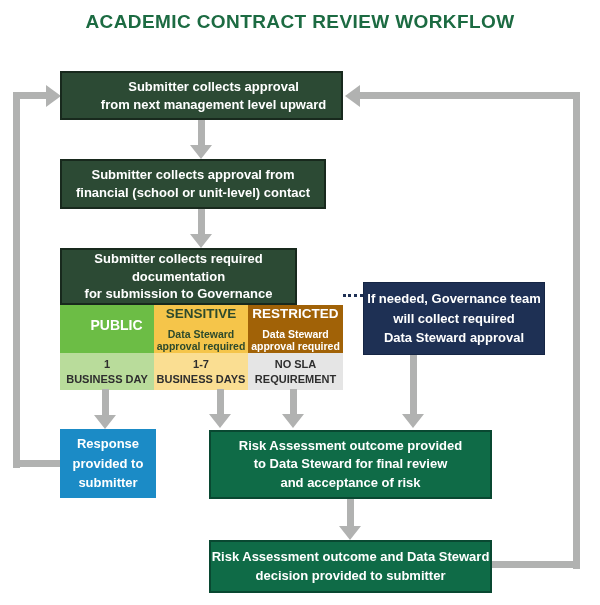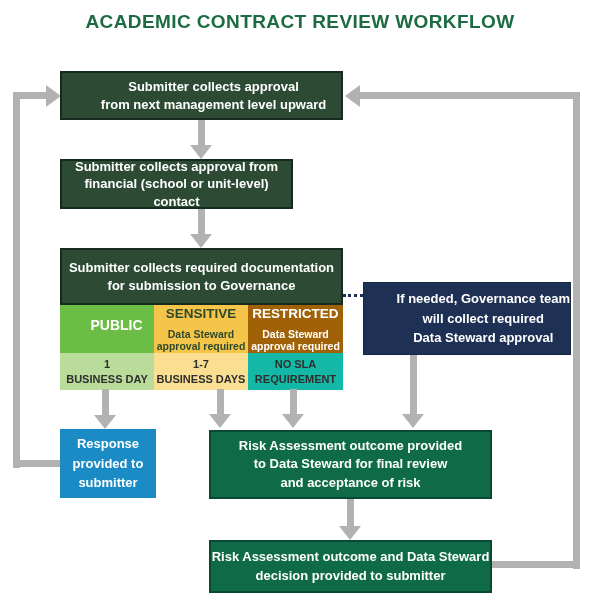--- a/index.html
+++ b/index.html
@@ -23,21 +23,21 @@
         text-align:center;line-height:1.15;}
   .cell .name{font-size:13.5px;font-weight:700;}
   .cell .note{font-size:10.5px;font-weight:700;white-space:pre-line;margin-top:7px;}
   .c-public{background:#6cbd45;color:#ffffff;}
   .c-public .name{font-size:14px;padding-left:19px;}
   .c-sensitive{background:#f5c54a;color:#2d4a2c;}
   .c-restricted{background:#a16207;color:#ffffff;}
   .sla{font-size:11px;font-weight:700;color:#2e2e2e;white-space:pre-line;line-height:1.3;}
   .s-public{background:#b9dc9b;}
   .s-sensitive{background:#fade92;}
-  .s-restricted{background:#14b8a6;}
+  .s-restricted{background:#e5e5e5;}
   .gray{background:#b1b2b1;}
   .seg{position:absolute;}
   .head-down{position:absolute;width:0;height:0;
              border-left:11px solid transparent;border-right:11px solid transparent;
              border-top:14px solid #b1b2b1;}
   .head-right{position:absolute;width:0;height:0;
              border-top:11px solid transparent;border-bottom:11px solid transparent;
              border-left:15px solid #b1b2b1;}
   .head-left{position:absolute;width:0;height:0;
              border-top:11px solid transparent;border-bottom:11px solid transparent;
@@ -63,29 +63,29 @@
   <div class="seg gray" style="left:492px;top:561px;width:88px;height:7px;"></div>
 
   <div class="node dark" style="left:60px;top:71px;width:283px;height:49px;padding-left:24px;">
     <span class="txt">Submitter collects approval
 from next management level upward</span>
   </div>
 
   <div class="seg gray" style="left:198px;top:120px;width:7px;height:25px;"></div>
   <div class="head-down" style="left:190px;top:145px;"></div>
 
-  <div class="node dark" style="left:60px;top:159px;width:233px;height:50px;">
+  <div class="node dark" style="left:60px;top:159px;width:266px;height:50px;">
     <span class="txt">Submitter collects approval from
 financial (school or unit-level) contact</span>
   </div>
 
   <div class="seg gray" style="left:198px;top:209px;width:7px;height:25px;"></div>
   <div class="head-down" style="left:190px;top:234px;"></div>
 
-  <div class="node dark" style="left:60px;top:248px;width:283px;height:57px;">
+  <div class="node dark" style="left:60px;top:248px;width:237px;height:57px;">
     <span class="txt">Submitter collects required documentation
 for submission to Governance</span>
   </div>
 
   <div class="grid">
     <div class="cell c-public">
       <span class="name">PUBLIC</span>
       <span class="note"></span>
     </div>
     <div class="cell c-sensitive">
@@ -107,21 +107,21 @@
 BUSINESS DAYS</span>
     </div>
     <div class="cell s-restricted">
       <span class="sla">NO SLA
 REQUIREMENT</span>
     </div>
   </div>
 
   <div class="dotted"></div>
 
-  <div class="node navy" style="left:363px;top:282px;width:208px;height:73px;justify-content:flex-end;">
+  <div class="node navy" style="left:363px;top:282px;width:182px;height:73px;">
     <span class="txt">If needed, Governance team
 will collect required
 Data Steward approval</span>
   </div>
 
   <div class="seg gray" style="left:102px;top:389px;width:7px;height:26px;"></div>
   <div class="head-down" style="left:94px;top:415px;"></div>
 
   <div class="seg gray" style="left:217px;top:389px;width:7px;height:25px;"></div>
   <div class="head-down" style="left:209px;top:414px;"></div>

